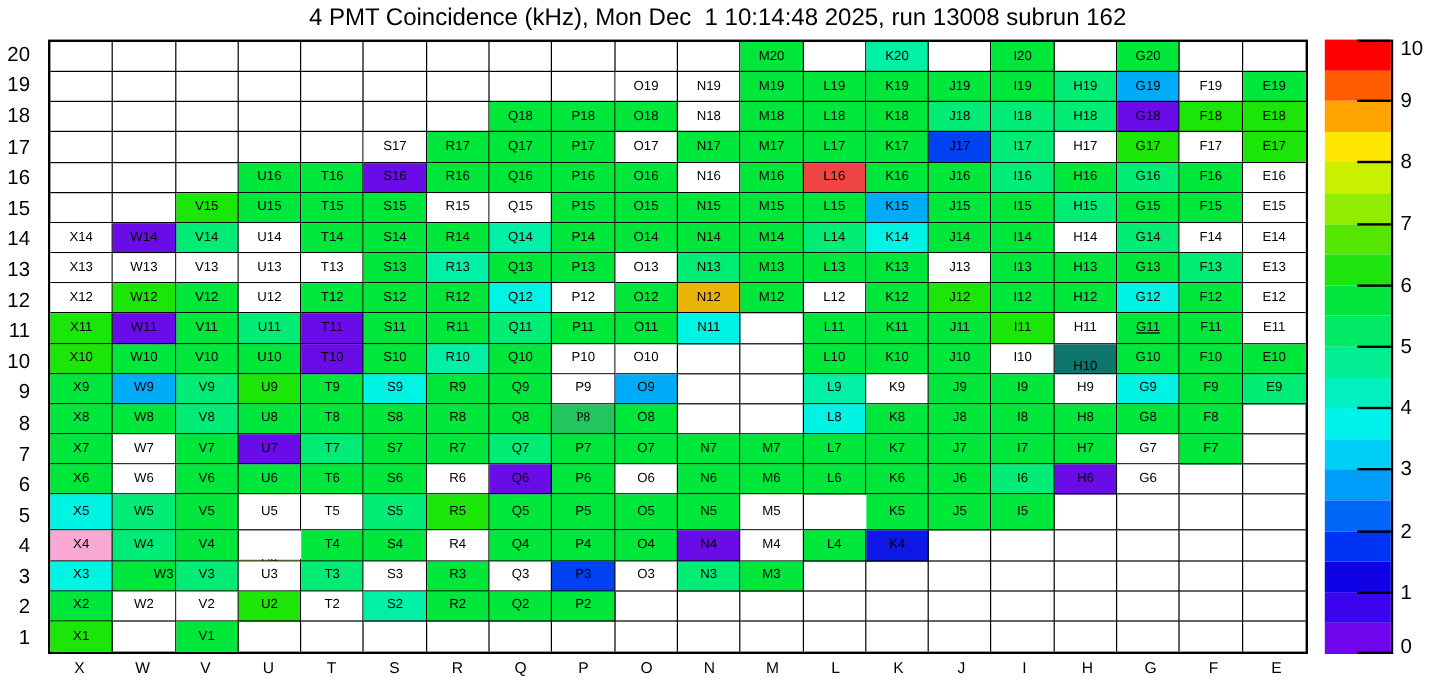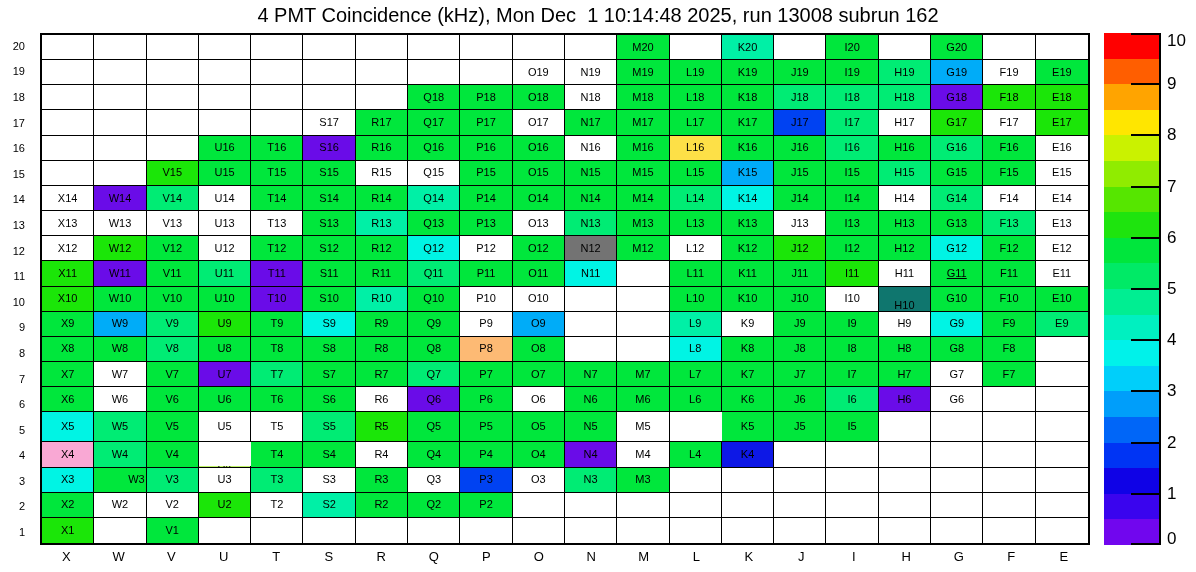--- a/index.html
+++ b/index.html
@@ -6,21 +6,21 @@
   body{width:1196px;height:572px;font-family:"Liberation Sans","DejaVu Sans",sans-serif;position:relative;overflow:hidden;}
   .title{position:absolute;left:0;top:4px;width:1196px;text-align:center;font-size:20px;color:#000;white-space:pre;}
   .plot{position:absolute;left:40px;top:33px;width:1050px;height:512px;border:2px solid #000;box-sizing:border-box;
         display:grid;grid-template-columns:repeat(20,1fr);grid-template-rows:repeat(20,1fr);background:#fff;}
   .cell{border-right:1px solid #000;border-bottom:1px solid #000;box-sizing:border-box;
         display:flex;align-items:center;justify-content:center;overflow:hidden;}
   .cell:nth-child(20n){border-right:0;}
   .cell:nth-child(n+381){border-bottom:0;}
   .cell-label{font-size:11px;color:#000;line-height:1;}
   .row-labels{position:absolute;left:0;top:33px;width:33px;height:512px;display:flex;flex-direction:column;}
-  .row-label{flex:1;display:flex;align-items:center;justify-content:flex-end;padding-right:8px;font-size:11px;color:#000;}
+  .row-label{flex:1;display:flex;align-items:center;justify-content:flex-end;padding-right:8px;font-size:17px;color:#000;}
   .col-labels{position:absolute;left:40px;top:549px;width:1050px;height:18px;display:flex;}
   .col-label{flex:1;text-align:center;font-size:13px;color:#000;}
   .colorbar{position:absolute;left:1104px;top:33px;width:57px;height:512px;display:flex;flex-direction:column;
             border-right:2px solid #000;box-sizing:border-box;}
   .band{flex:1;}
   .bar-ticks{position:absolute;left:1104px;top:33px;width:55px;height:512px;pointer-events:none;}
   .bar-tick{position:absolute;right:0;width:28px;height:2px;background:#000;}
   .bar-labels{position:absolute;left:1167px;top:33px;width:29px;height:512px;}
   .bar-label{position:absolute;left:0;transform:translateY(-50%);font-size:17px;color:#000;}
 </style>
@@ -242,21 +242,21 @@
     </div>
     <div class="cell" style="background: rgb(0, 231, 60);">
       <span class="cell-label">O16</span>
     </div>
     <div class="cell" style="background: rgb(255, 255, 255);">
       <span class="cell-label">N16</span>
     </div>
     <div class="cell" style="background: rgb(0, 231, 60);">
       <span class="cell-label">M16</span>
     </div>
-    <div class="cell" style="background: #fde047;">
+    <div class="cell" style="background: #ef4444;">
       <span class="cell-label">L16</span>
     </div>
     <div class="cell" style="background: rgb(0, 231, 60);">
       <span class="cell-label">K16</span>
     </div>
     <div class="cell" style="background: rgb(0, 231, 60);">
       <span class="cell-label">J16</span>
     </div>
     <div class="cell" style="background: rgb(0, 236, 116);">
       <span class="cell-label">I16</span>
@@ -472,21 +472,21 @@
     </div>
     <div class="cell" style="background: rgb(0, 244, 228);">
       <span class="cell-label">Q12</span>
     </div>
     <div class="cell" style="background: rgb(255, 255, 255);">
       <span class="cell-label">P12</span>
     </div>
     <div class="cell" style="background: rgb(0, 231, 60);">
       <span class="cell-label">O12</span>
     </div>
-    <div class="cell" style="background: #737373; justify-content: center;">
+    <div class="cell" style="background: #eab308; justify-content: center;">
       <span class="cell-label">N12</span>
     </div>
     <div class="cell" style="background: rgb(0, 231, 60);">
       <span class="cell-label">M12</span>
     </div>
     <div class="cell" style="background: rgb(255, 255, 255);">
       <span class="cell-label">L12</span>
     </div>
     <div class="cell" style="background: rgb(0, 231, 60);">
       <span class="cell-label">K12</span>
@@ -696,21 +696,21 @@
     </div>
     <div class="cell" style="background: rgb(0, 231, 60);">
       <span class="cell-label">S8</span>
     </div>
     <div class="cell" style="background: rgb(0, 231, 60);">
       <span class="cell-label">R8</span>
     </div>
     <div class="cell" style="background: rgb(0, 231, 60);">
       <span class="cell-label">Q8</span>
     </div>
-    <div class="cell" style="background: #fdba74;">
+    <div class="cell" style="background: #22c55e; font-family: Liberation Serif, serif;">
       <span class="cell-label">P8</span>
     </div>
     <div class="cell" style="background: rgb(0, 231, 60);">
       <span class="cell-label">O8</span>
     </div>
     <div class="cell"></div>
     <div class="cell"></div>
     <div class="cell" style="background: rgb(0, 244, 228);">
       <span class="cell-label">L8</span>
     </div>

